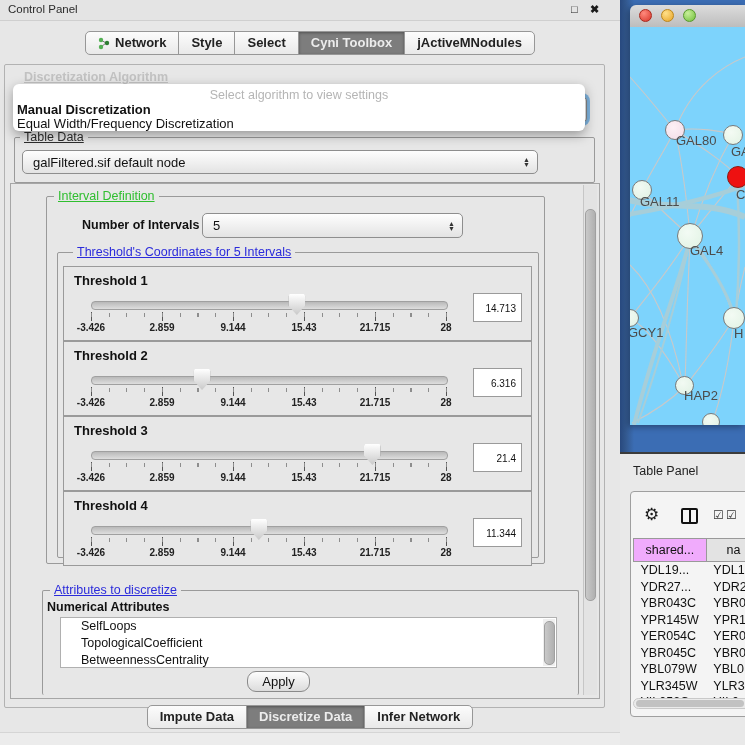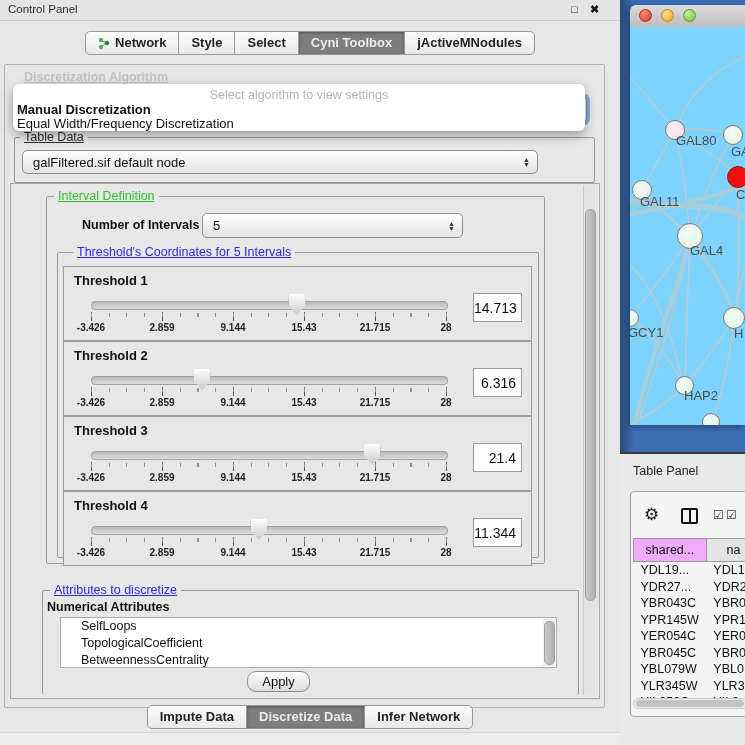--- a/index.html
+++ b/index.html
@@ -46,21 +46,21 @@
           background:linear-gradient(#ffffff,#c9c9c9);
           clip-path:polygon(8% 0,92% 0,100% 12%,100% 55%,50% 100%,0 55%,0 12%);
           filter:drop-shadow(0 0 1px rgba(0,0,0,.6));}
   .ticks-minor{left:27px;top:45px;width:356px;height:5px;position:absolute;
           background:repeating-linear-gradient(to right,#8d8d8d 0,#8d8d8d 1px,transparent 1px,transparent 17.75px);}
   .ticks-major{left:27px;top:45px;width:356px;height:9px;position:absolute;
           background:repeating-linear-gradient(to right,#555 0,#555 1px,transparent 1px,transparent 71px);}
   .tick-lab{position:absolute;top:55px;font-size:10px;font-weight:bold;color:#222;transform:translateX(-50%);}
   .tl0{left:27px}.tl1{left:98px}.tl2{left:169px}.tl3{left:240px}.tl4{left:311px}.tl5{left:382px}
   .t-val{left:409px;top:26px;width:49px;height:29px;background:#fff;border:1px solid #9a9a9a;position:absolute;
-         font-size:14px;color:#111;text-align:right;line-height:29px;padding-right:5px;box-sizing:border-box;}
+         font-size:10px;color:#111;text-align:right;line-height:29px;padding-right:5px;box-sizing:border-box;}
   
   #attr-list{background:#fff;border:1px solid #b0b0b0;overflow:hidden;}
   .list-item{padding-left:20px;font-size:12.5px;line-height:17px;color:#111;white-space:nowrap;}
   .vscroll-thumb{background:linear-gradient(90deg,#c9c9c9,#b0b0b0);border:1px solid #a0a0a0;border-radius:5px;}
   
   #apply-btn{left:247px;top:671px;width:61px;height:19px;border:1px solid #8a8a8a;border-radius:9px;
              background:linear-gradient(#fdfdfd,#dcdcdc);font-size:13px;color:#111;text-align:center;line-height:19px;}
   
   #blue-bg{left:620px;top:0;width:125px;height:452px;
            background:linear-gradient(90deg,#28497e 0,#33598f 6px,#3b6db4 14px,#3b6db4 100%);}

